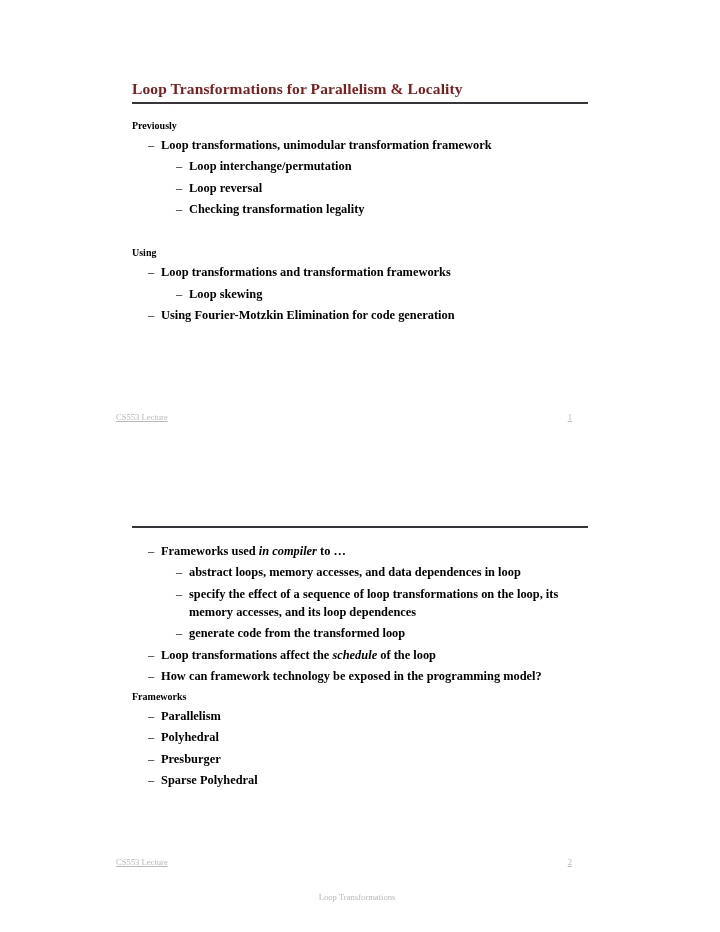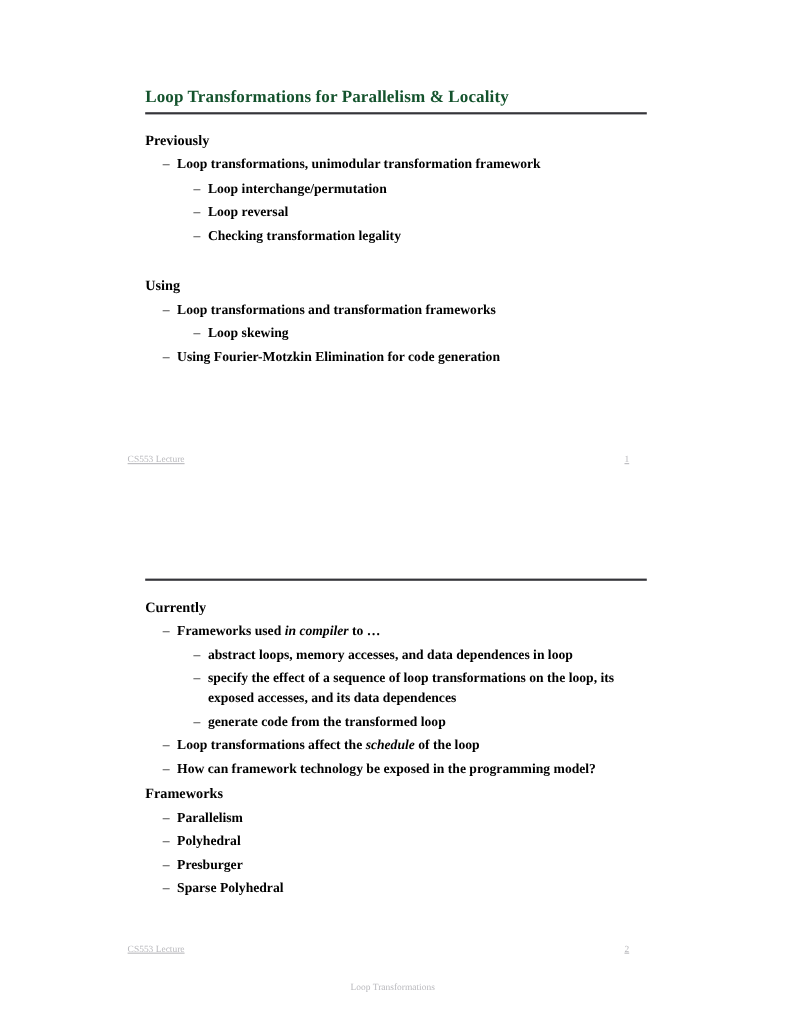--- a/index.html
+++ b/index.html
@@ -23,41 +23,41 @@
   #slide-1 { top: 0; height: 466px; }
   #slide-2 { top: 466px; height: 466px; }
 
   .slide-inner {
     position: absolute;
     left: 132px;
     width: 456px;
   }
 
   .slide-title {
-    color: #14532d;
+    color: #7f1d1d;
     font-weight: bold;
     font-size: 15.5px;
     line-height: 1.15;
     letter-spacing: 0.1px;
     padding-bottom: 3px;
     white-space: nowrap;
   }
   .title-rule {
     border-bottom: 2.2px solid #35353a;
     width: 456px;
     margin-top: 1px;
   }
 
   .body-block {
     margin-top: 15px;
   }
 
   .head {
     font-weight: bold;
-    font-size: 13px;
+    font-size: 10px;
     line-height: 1.45;
     margin-top: 0;
   }
 
   .bullet {
     font-size: 12.4px;
     line-height: 1.45;
     display: flex;
     align-items: flex-start;
   }
@@ -142,33 +142,32 @@
     <span>CS553 Lecture</span>
     <span class="right">1</span>
   </div>
 </div>
 
 <div class="slide" id="slide-2">
   <div class="slide-inner" style="top:59px;">
     <div class="title-rule"></div>
     <div class="body-block">
 
-      <div class="head">Currently</div>
 
       <div class="bullet lvl1">
         <span class="dash">–</span>
         <span class="txt">Frameworks used <em>in compiler</em> to …</span>
       </div>
       <div class="bullet lvl2">
         <span class="dash">–</span>
         <span class="txt">abstract loops, memory accesses, and data dependences in loop</span>
       </div>
       <div class="bullet lvl2">
         <span class="dash">–</span>
-        <span class="txt">specify the effect of a sequence of loop transformations on the loop, its exposed accesses, and its data dependences</span>
+        <span class="txt">specify the effect of a sequence of loop transformations on the loop, its memory accesses, and its loop dependences</span>
       </div>
       <div class="bullet lvl2">
         <span class="dash">–</span>
         <span class="txt">generate code from the transformed loop</span>
       </div>
       <div class="bullet lvl1">
         <span class="dash">–</span>
         <span class="txt">Loop transformations affect the <em>schedule</em> of the loop</span>
       </div>
 

